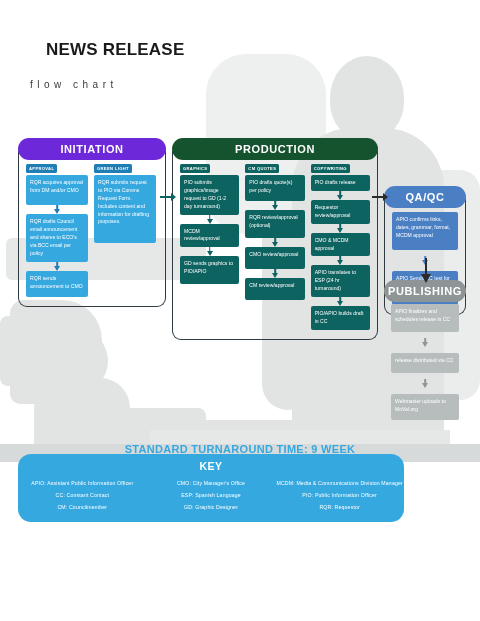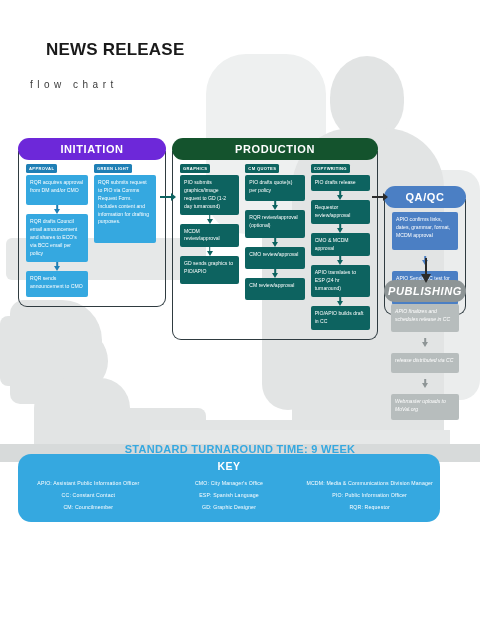--- a/index.html
+++ b/index.html
@@ -112,21 +112,21 @@
 
   
   #qaqc{left:384px;top:138px;width:82px;margin-top:48px;}
   #qaqc .phase-header{background:#4b7fc4;}
   #qaqc .node{background:#4b7fc4;}
   #qaqc .arrow:before{background:#4b7fc4;}
   #qaqc .arrow:after{border-top:5px solid #4b7fc4;}
   #qaqc .phase-body{border-color:#2f3b40;}
 
   
-  #publishing{left:384px;top:280px;width:82px;z-index:4;font-style:italic;}
+  #publishing{left:384px;top:280px;width:82px;z-index:4;}
   #publishing .phase-header{background:#8e9596;}
   #publishing .node{background:#b7bdbd;color:#ffffff;}
   #publishing .arrow:before{background:#8e9596;}
   #publishing .arrow:after{border-top:5px solid #8e9596;}
   #publishing .phase-body{border:none;padding-top:11px;}
 
   
   .h-arrow{position:absolute;z-index:6;height:10px;display:flex;align-items:center;}
   .h-arrow .shaft{height:1.8px;flex:1;}
   .h-arrow .head{width:0;height:0;border-top:4.5px solid transparent;border-bottom:4.5px solid transparent;}
@@ -147,21 +147,21 @@
     position:absolute;left:0;top:444px;width:480px;height:18px;
     background:#d7dada;z-index:3;
   }
   .turnaround-text{
     position:absolute;left:0;top:443px;width:480px;text-align:center;
     font-size:11px;font-weight:bold;color:#35a8e0;letter-spacing:.3px;z-index:5;
   }
 
   
   #key-panel{
-    position:absolute;left:18px;top:454px;width:422px;
+    position:absolute;left:18px;top:454px;width:386px;
     background:#35a8e0;border-radius:13px;z-index:6;
     padding:6px 0 12px;box-sizing:border-box;color:#fff;
   }
   .key-title{text-align:center;font-size:10.5px;font-weight:bold;letter-spacing:.4px;margin-bottom:8px;}
   .key-cols{display:flex;}
   .key-col{flex:1;display:flex;flex-direction:column;gap:6px;align-items:center;}
   .key-item{font-size:5.2px;letter-spacing:.15px;white-space:nowrap;}
 </style>
 </head>
 <body>

